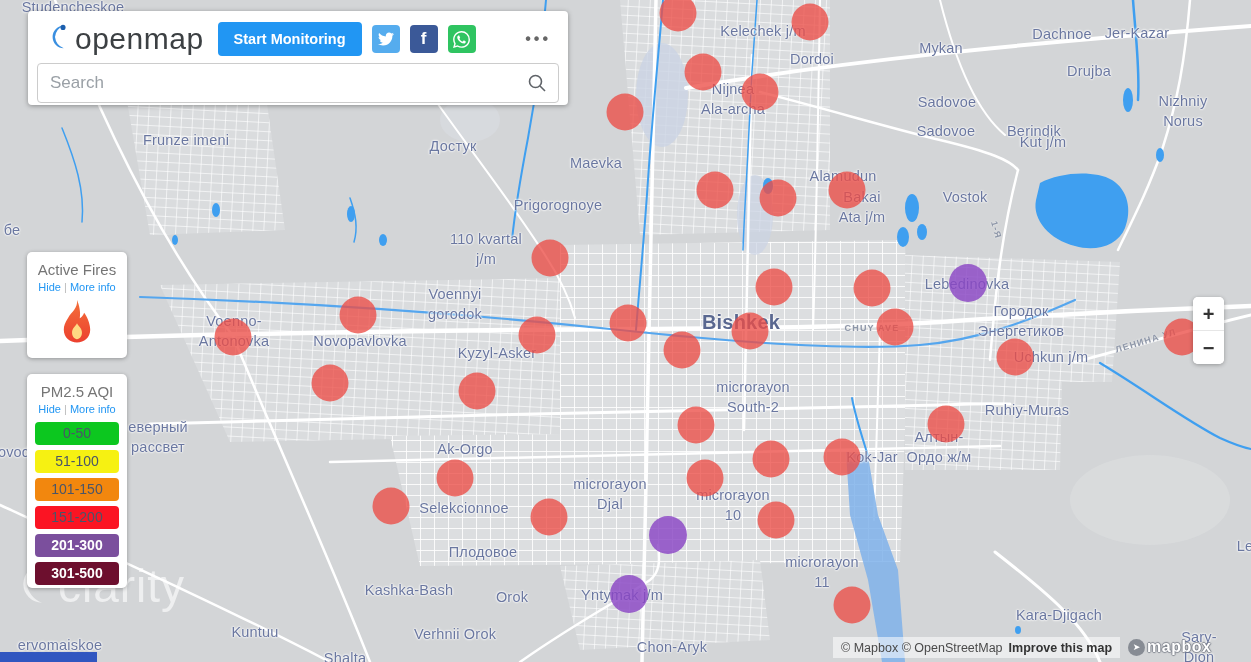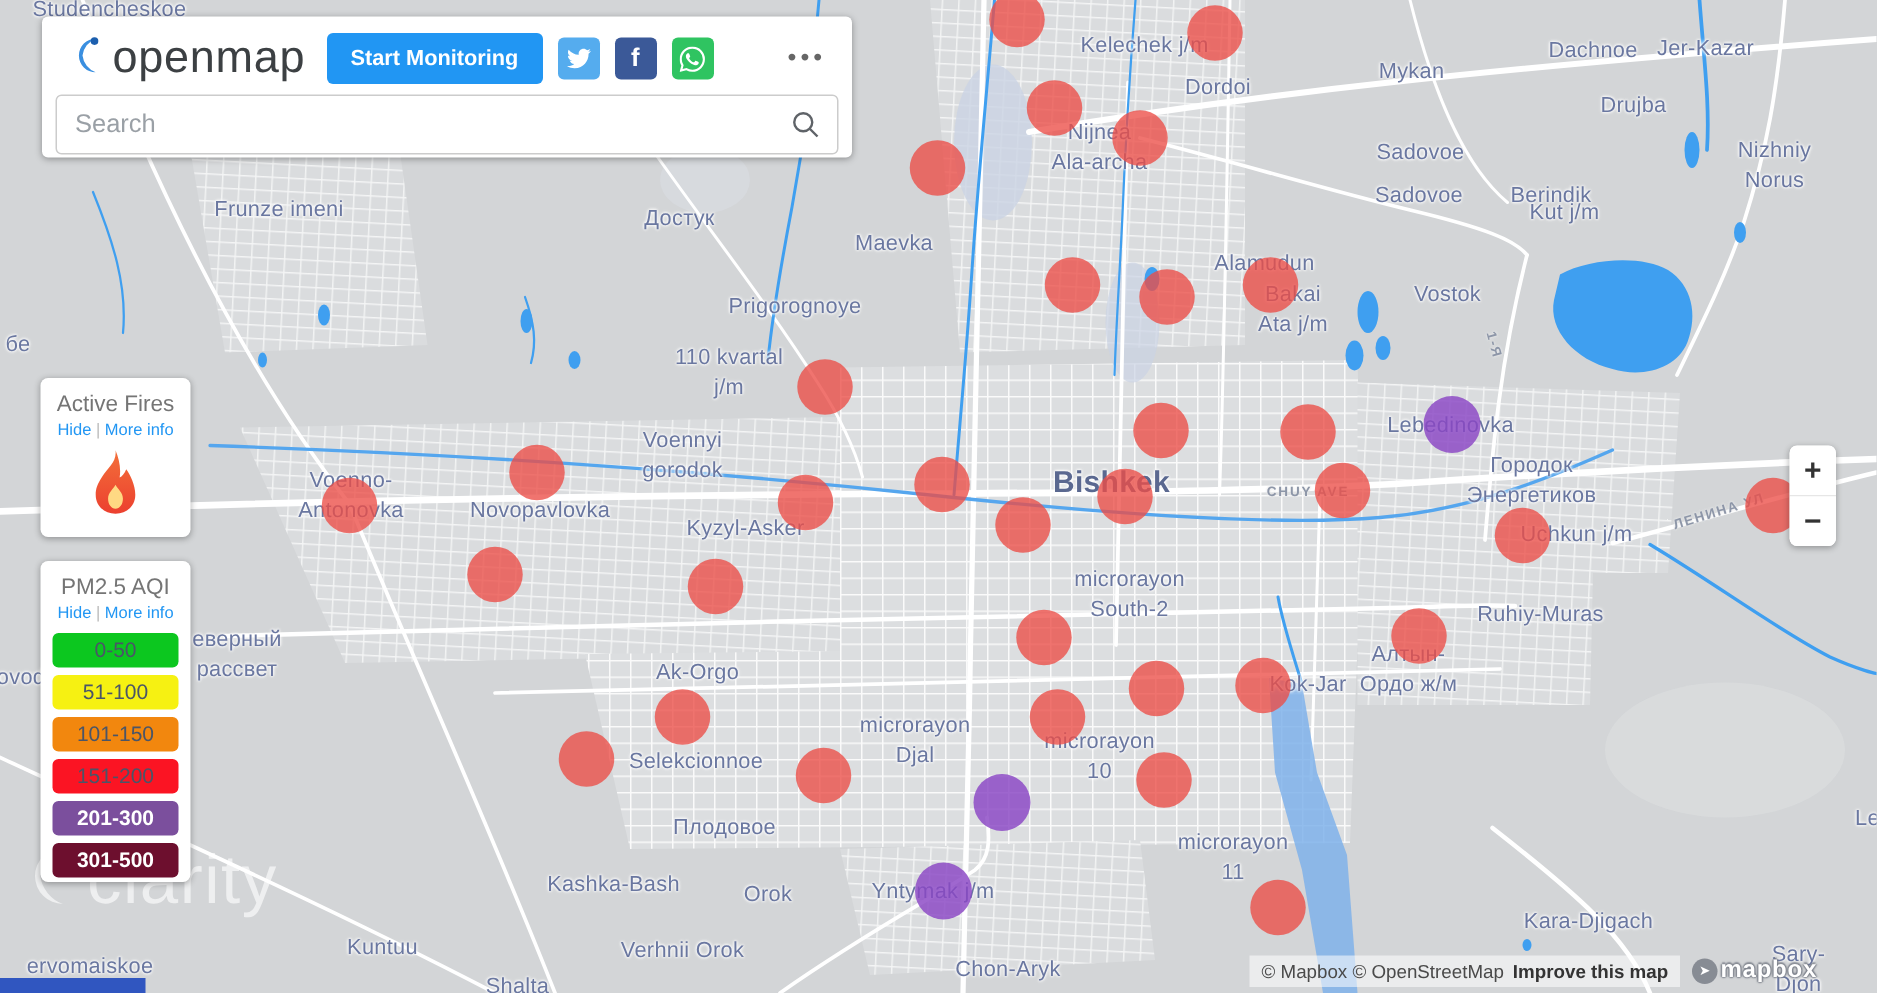--- a/index.html
+++ b/index.html
@@ -167,21 +167,21 @@
       <ellipse cx="1018" cy="630" rx="3" ry="4"></ellipse>
       <ellipse cx="62" cy="32" rx="6" ry="14"></ellipse>
     </g>
     <rect x="0" y="652" width="97" height="10" fill="#3056c0"></rect>
   </svg>
 
   <div id="labels-layer">
       <div class="map-label" style="left: 73px; top: 7px;">Studencheskoe</div>
       <div class="map-label" style="left: 186px; top: 140px;">Frunze imeni</div>
       <div class="map-label" style="left: 453px; top: 146px;">Достук</div>
-      <div class="map-label" style="left: 524px; top: 205px; padding-left: 12px;">Prigorognoye</div>
+      <div class="map-label" style="left: 552px; top: 205px; padding-left: 12px;">Prigorognoye</div>
       <div class="map-label" style="left: 486px; top: 249px;">110 kvartal
 j/m</div>
       <div class="map-label" style="left: 596px; top: 131px; margin-top: 32px;">Maevka</div>
       <div class="map-label" style="left: 763px; top: 31px;">Kelechek j/m</div>
       <div class="map-label" style="left: 812px; top: 59px;">Dordoi</div>
       <div class="map-label" style="left: 913px; top: 48px; margin-left: 28px;">Mykan</div>
       <div class="map-label" style="left: 733px; top: 99px;">Nijnea
 Ala-archa</div>
       <div class="map-label" style="left: 1062px; top: 34px;">Dachnoe</div>
       <div class="map-label" style="left: 1137px; top: 33px;">Jer-Kazar</div>

